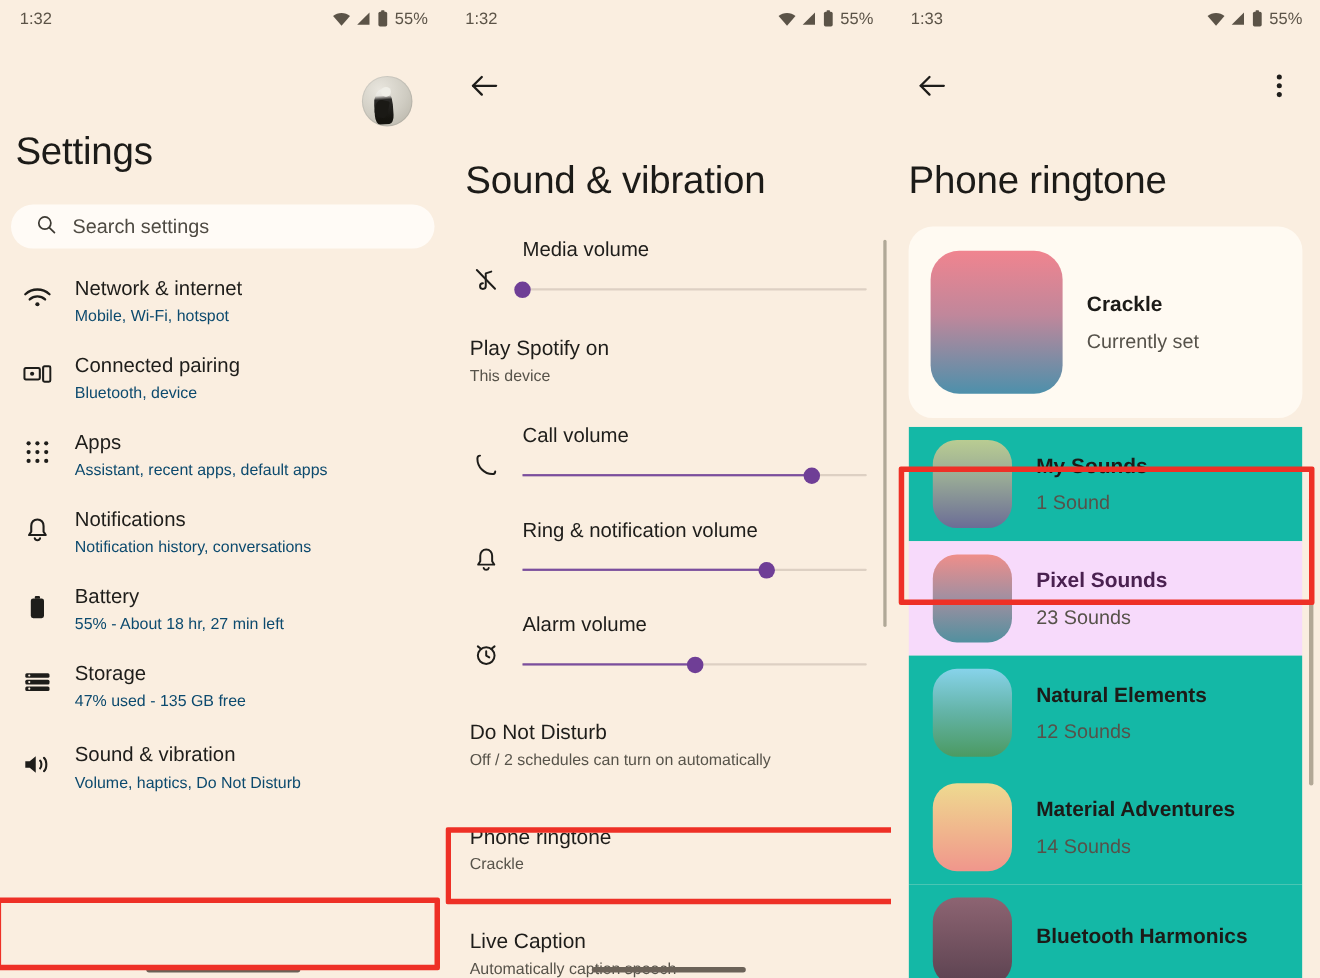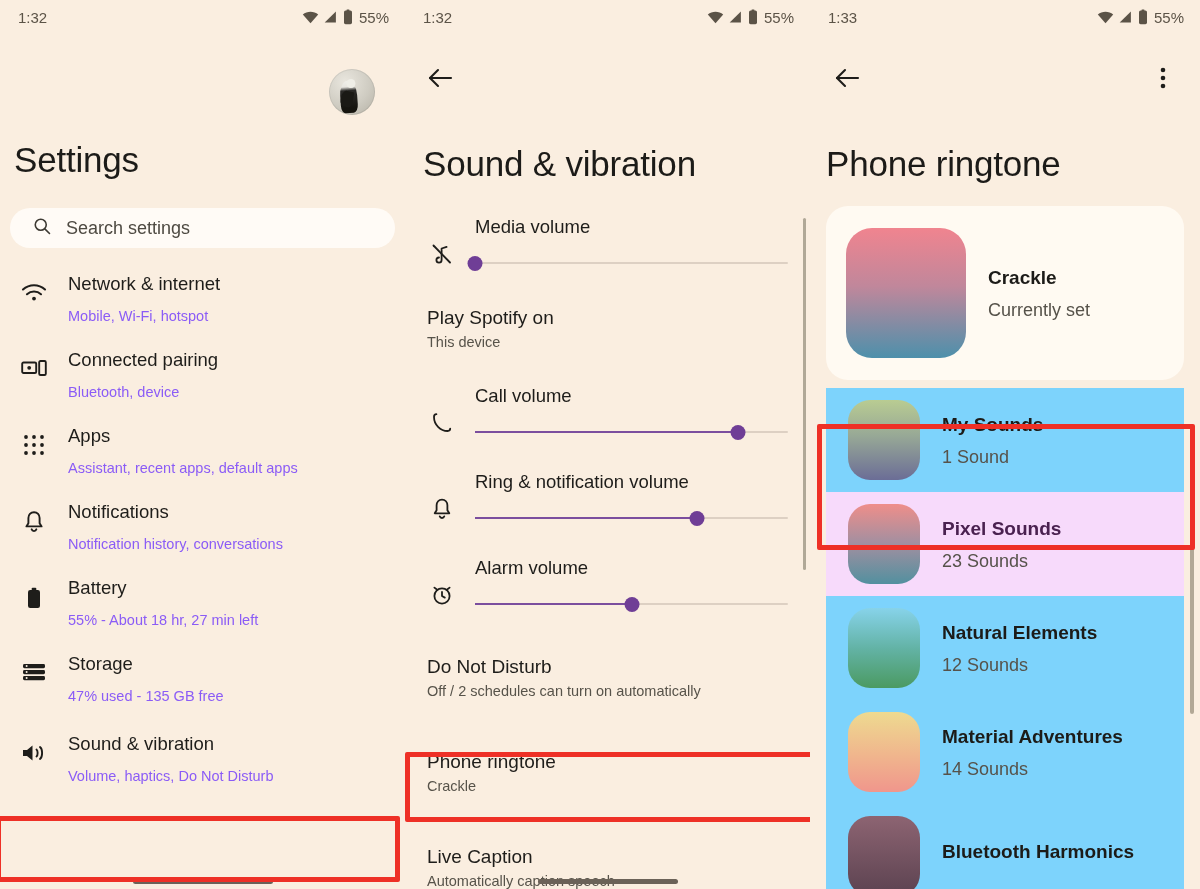--- a/index.html
+++ b/index.html
@@ -49,21 +49,21 @@
     position:absolute; left:26%; top:48%; width:26%; height:34%;
     background:#1a1915; border-radius: 40% 10% 30% 40%;
     transform: rotate(12deg);
   }
 
   
   .page-title {
     font-size: 35px; color: #1c1b18; letter-spacing: -0.2px;
     padding: 0 14px; font-weight: 400;
   }
-  .panel-left .page-title { padding-left: 14px; margin-top: 22px; }
+  .panel-left .page-title { padding-left: 14px; }
   .panel-mid  .page-title { padding-left: 18px; margin-top: 40px; }
   .panel-right .page-title { padding-left: 16px; margin-top: 40px; }
 
   
   .search-wrap { padding: 0 10px; margin-top: 28px; }
   .search-bar {
     height: 40px; background: #fffbf6; border-radius: 28px;
     display: flex; align-items: center; gap: 14px; padding: 0 22px;
     cursor: text;
   }
@@ -71,21 +71,21 @@
 
   
   .slist { margin-top: 12px; }
   .srow {
     display: flex; align-items: flex-start; gap: 20px;
     padding: 9px 14px 9px 20px; min-height: 62px; cursor: pointer;
   }
   .srow .ico { width: 28px; flex: 0 0 28px; display:flex; align-items:center; justify-content:center; padding-top: 13px; }
   .srow .txt { padding-top: 2px; }
   .srow .t1 { font-size: 18.5px; color: #1e1d1a; line-height: 25px; }
-  .srow .t2 { font-size: 14.5px; color: #8b5cf6; line-height: 21px; margin-top: 10px; }
+  .srow .t2 { font-size: 14.5px; color: #0c4a6e; line-height: 21px; margin-top: 4px; }
 
   
   .hl {
     position: absolute; border: 5px solid #ee3026;
     pointer-events: none; z-index: 40; border-radius: 2px;
   }
 
   
   .vol-row { display: flex; align-items: flex-start; gap: 18px; padding: 0 22px 0 22px; }
   .vol-ico { width: 30px; flex: 0 0 30px; display:flex; align-items:center; justify-content:center; padding-top: 28px; }
@@ -120,21 +120,21 @@
     display:flex; align-items:center; gap: 22px; padding: 22px 20px; cursor: pointer;
   }
   .thumb-sq { width: 120px; height: 130px; border-radius: 26px; flex: 0 0 120px; }
   .thumb-sm { width: 72px; height: 80px; border-radius: 22px; flex: 0 0 72px; }
   .rt-name { font-size: 19px; color: #1c1b18; font-weight: 700; line-height: 26px; }
   .rt-sub  { font-size: 18px; color: #56524a; line-height: 21px; margin-top: 9px; }
 
   .rt-row {
     display:flex; align-items:center; gap: 22px;
     padding: 12px 20px 12px 22px; margin: 0; cursor: pointer;
-    background: #7dd3fc;
+    background: #14b8a6;
   }
   .rt-row.sel { background: #f7dafb; }
   .rt-row.sel .rt-name { color: #4a2150; }
   .rt-list { margin: 8px 16px 0 16px; border-radius: 0; overflow: hidden; }
 
   .rt-sb {
     position:absolute; width: 4px; background: #b2a896; border-radius: 3px; z-index: 20;
   }
 </style>
 </head>

